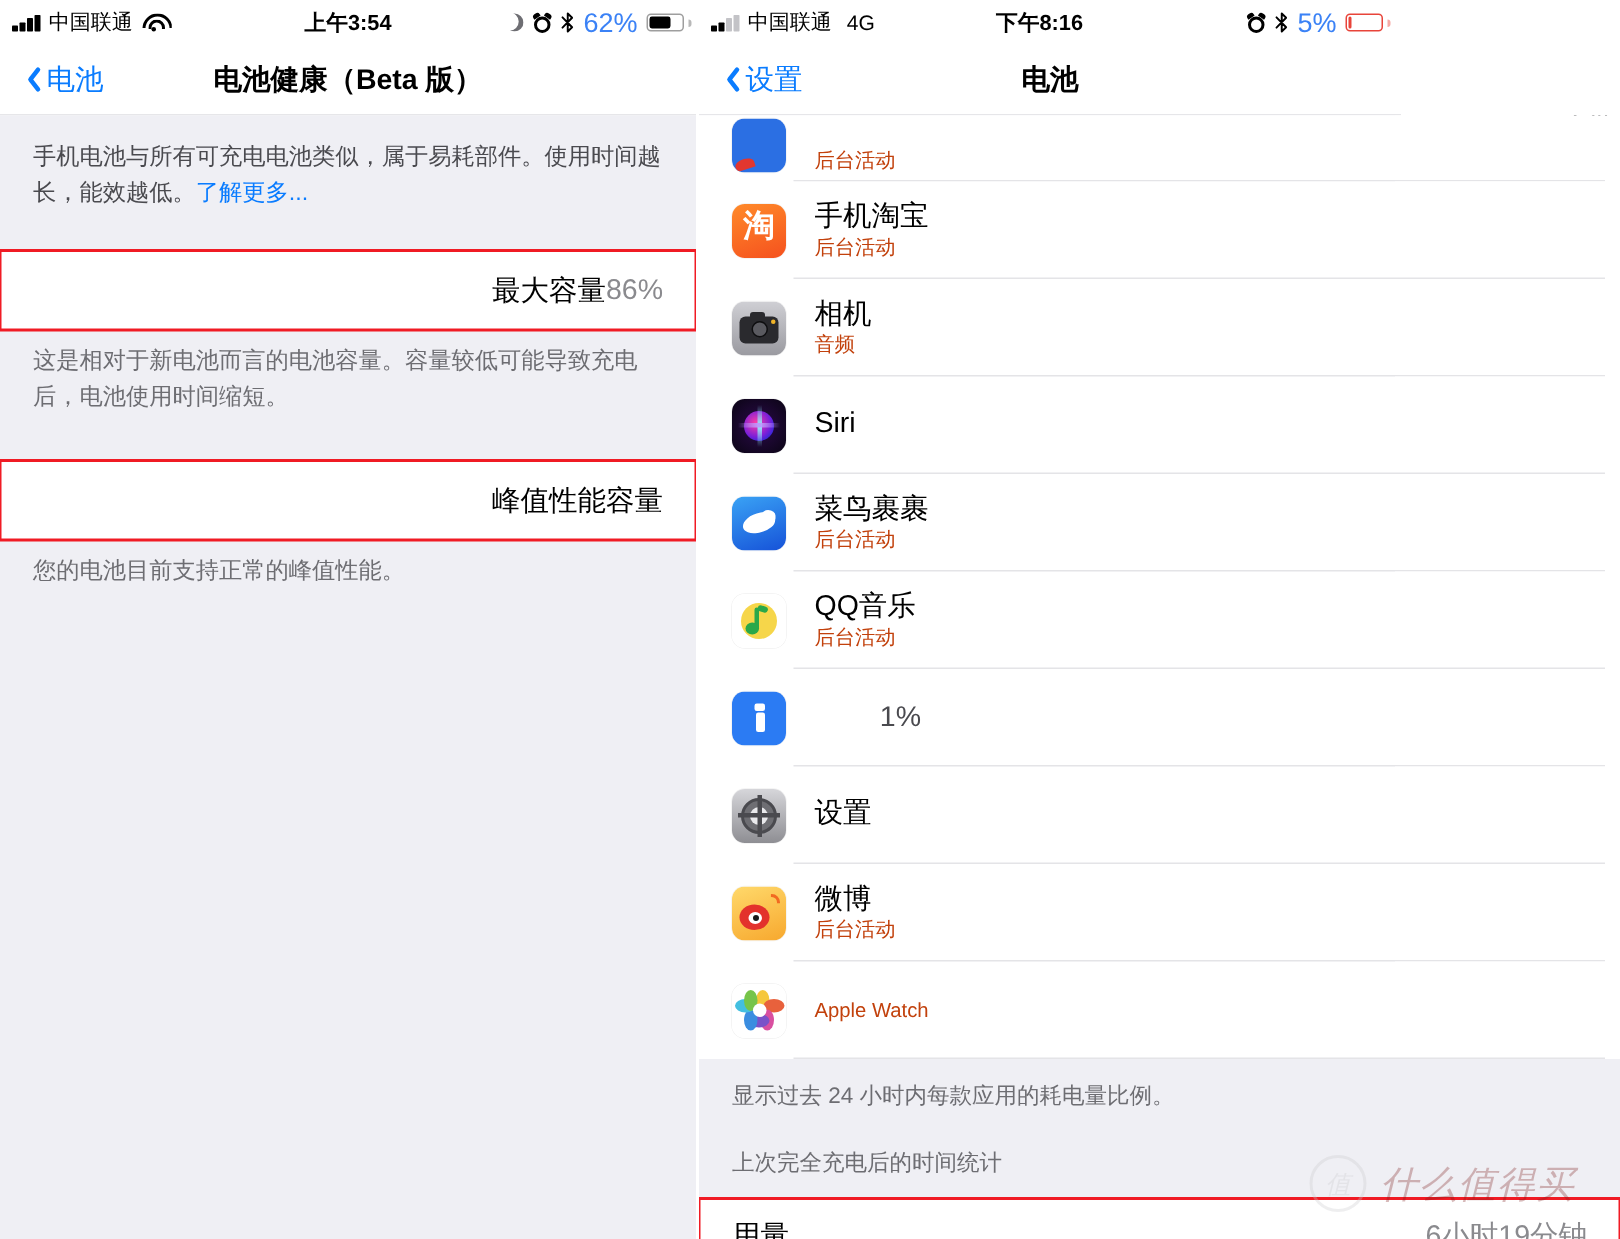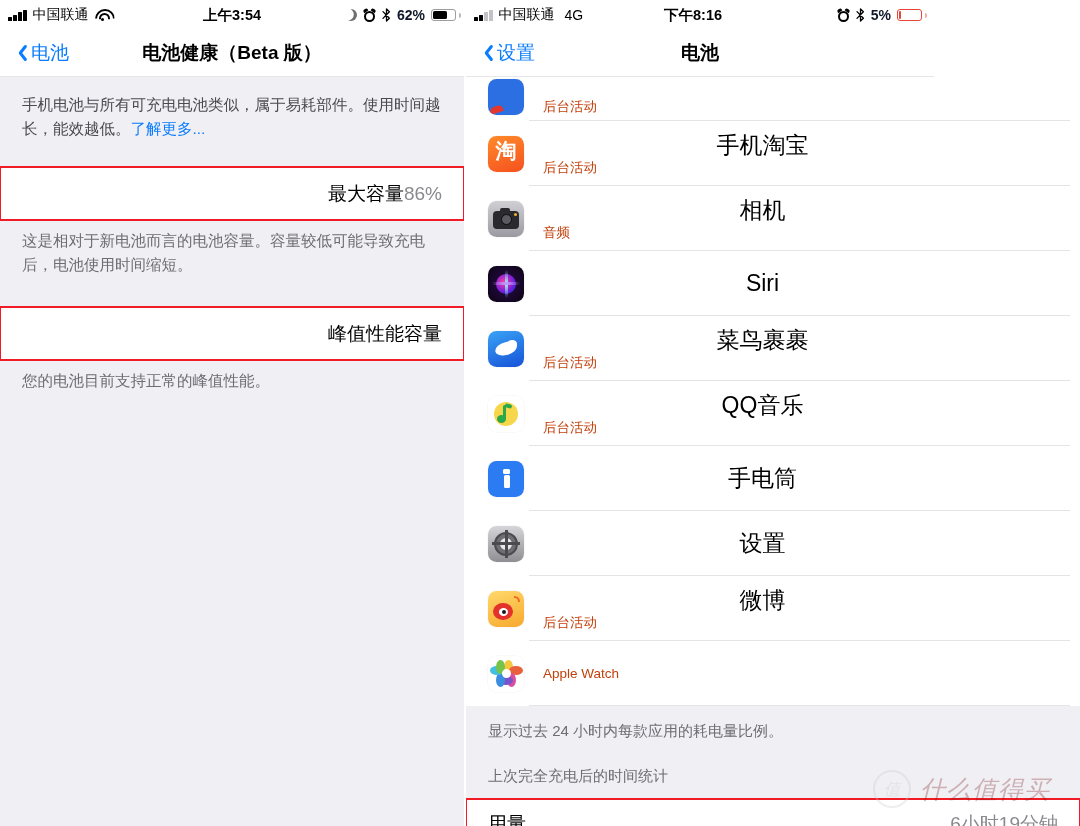--- a/index.html
+++ b/index.html
@@ -20,21 +20,21 @@
   
   .statusbar {
     position: relative; height: 30px; background: #ffffff;
     display: flex; align-items: center; box-sizing: border-box;
   }
   .sb-left { display:flex; align-items:center; gap:6px; padding-left:8px; }
   .sb-center { position:absolute; left:0; right:0; text-align:center; pointer-events:none; }
   .sb-right { margin-left:auto; display:flex; align-items:center; gap:6px; padding-right:8px; }
   .sb-text { font-size: 14px; color:#000; font-weight: 500; letter-spacing:0px; }
   .sb-time { font-size: 14.5px; color:#000; font-weight: 600; }
-  .sb-pct  { font-size: 14px; color:#0f172a; font-weight:700; }
+  .sb-pct  { font-size: 18px; color:#3b82f6; font-weight:400; }
 
   
   .signal { display:flex; align-items:flex-end; gap:1.5px; height:11px; }
   .signal i { display:block; width:3.5px; background:#000; border-radius:0.5px; }
   .signal i.b1{height:4px;} .signal i.b2{height:6px;} .signal i.b3{height:8.5px;} .signal i.b4{height:11px;}
   .signal i.off{ background:#c3c3c7; }
 
   
   .wifi { width:16px; height:12px; position:relative; }
   .wifi::before{
@@ -100,21 +100,21 @@
   .hl { outline: 2.5px solid #f01b24; outline-offset: -1px; position:relative; z-index:2;justify-content:flex-end; }
   .footnote { font-size:15.5px; line-height:1.55; color:#6d6d72; padding: 9px 22px 0 22px; }
 
   
   #panel-right .content { position:relative; height:750px; background:#fff; }
   .app-list { background:#fff; }
   .app-row { display:flex; align-items:center; height:65px; padding-left:22px; box-sizing:border-box; position:relative; }
   .app-row.partial { height:44px; align-items:flex-end; padding-bottom:6px; overflow:hidden; }
   .app-icon { width:36px; height:36px; border-radius:8.5px; flex:0 0 36px; position:relative; overflow:hidden; box-shadow: 0 0 0 0.5px rgba(0,0,0,0.06); }
   .app-text { margin-left:19px; flex:1 1 auto; display:flex; flex-direction:column; justify-content:center; }
-  .app-name { font-size:23px; color:#000; line-height:1.18;text-align:center; }
+  .app-name { font-size:19px; color:#000; line-height:1.18; }
   .app-sub { font-size:13.5px; color:#c2410c; margin-top:2px; line-height:1.1; }
   .app-pct { font-size:19px; color:#4a4a4f; width:90px; text-align:right; padding-right:8px; }
   .app-sep { position:absolute; left:63px; right:10px; bottom:0; height:1px; background:#e4e4e7; }
   .list-right-pad { position:absolute; right:0; top:0; width:150px; height:100%; background:#fff; }
 
   .rt-note-block { background:#efeff4; padding: 14px 22px 12px 22px; }
   .rt-note { font-size:15px; color:#6d6d72; line-height:1.5; }
   .rt-note.second { margin-top: 22px; color:#6d6d72; }
   .usage-row { background:#fff; height:50px; display:flex; align-items:center; justify-content:space-between; padding:0 22px; box-sizing:border-box; }
   .usage-row .u-label { font-size:19px; color:#000; }
@@ -326,23 +326,20 @@
             </div>
             <div class="app-pct">1%</div>
             <div class="list-right-pad"></div>
             <div class="app-sep"></div>
           </div>
           <div class="app-row">
             <div class="app-icon">
               <div style="position:absolute;inset:0;background:#2b7bf3;"></div>
               <div style="position:absolute;left:15px;top:8px;width:7px;height:5px;background:#fff;border-radius:1.5px;"></div>
               <div style="position:absolute;left:15.5px;top:14px;width:6px;height:13px;background:#fff;border-radius:1.5px;"></div>
-            </div>
-            <div class="app-text">
-              <div class="app-name">手电筒</div>
             </div>
             <div class="app-pct">1%</div>
             <div class="list-right-pad"></div>
             <div class="app-sep"></div>
           </div>
           <div class="app-row">
             <div class="app-icon">
               <div style="position:absolute;inset:0;background:linear-gradient(180deg,#d6d6da,#8e8e93);"></div>
               <div style="position:absolute;left:6px;top:6px;width:24px;height:24px;border-radius:50%;background:#6e6e73;border:2.5px solid #4a4a4f;box-sizing:border-box;"></div>
               <div style="position:absolute;left:12px;top:12px;width:12px;height:12px;border-radius:50%;background:#e9e9ec;"></div>

